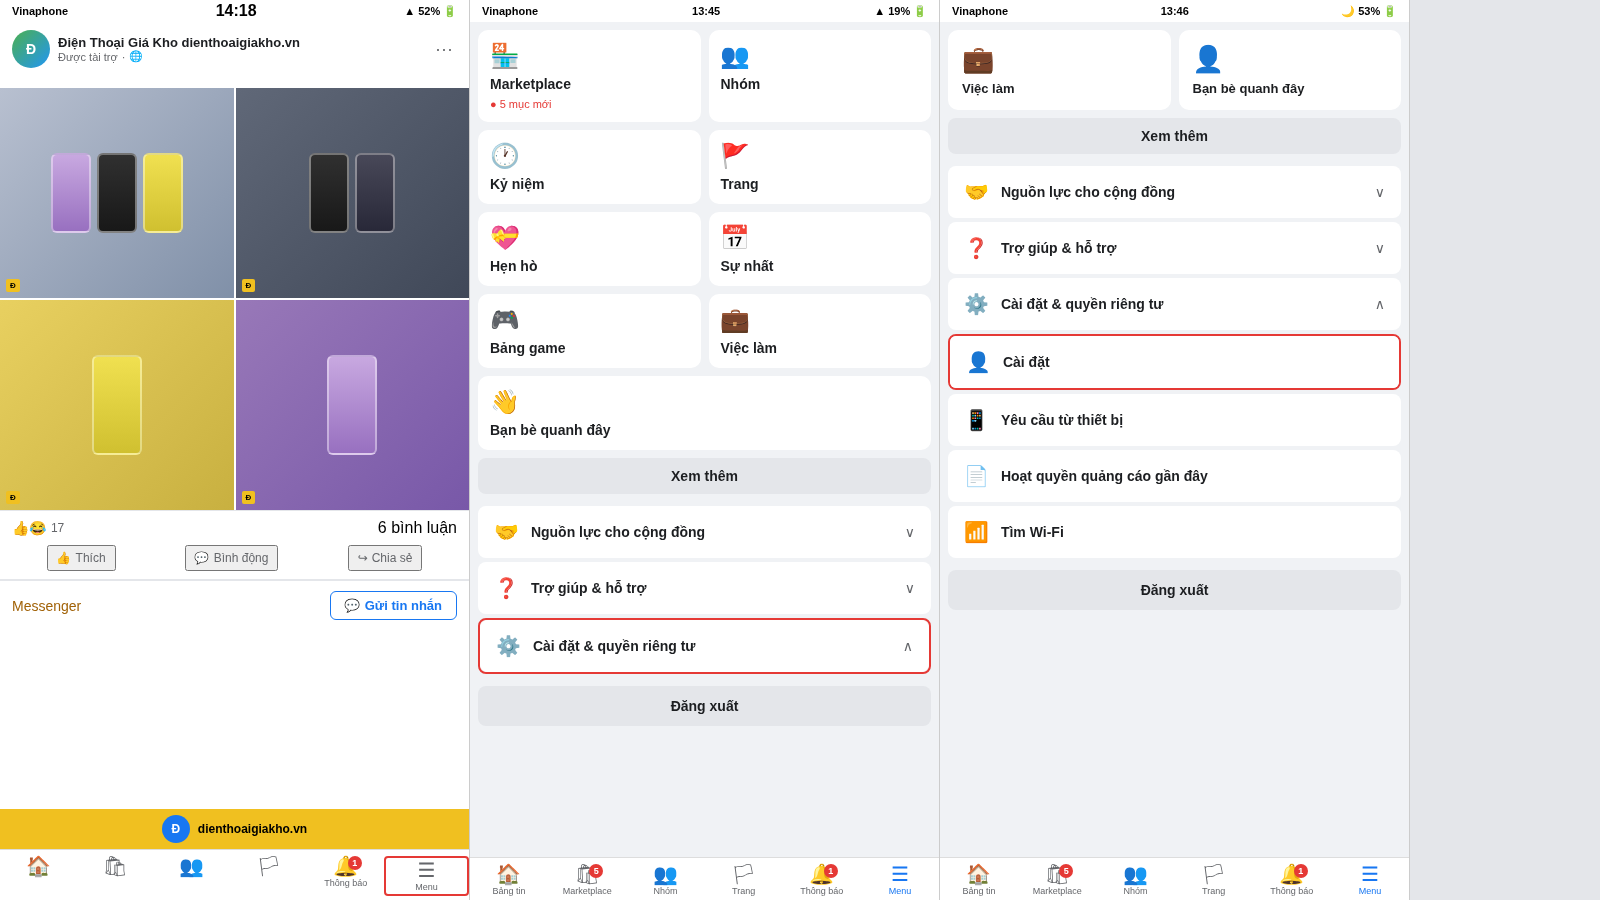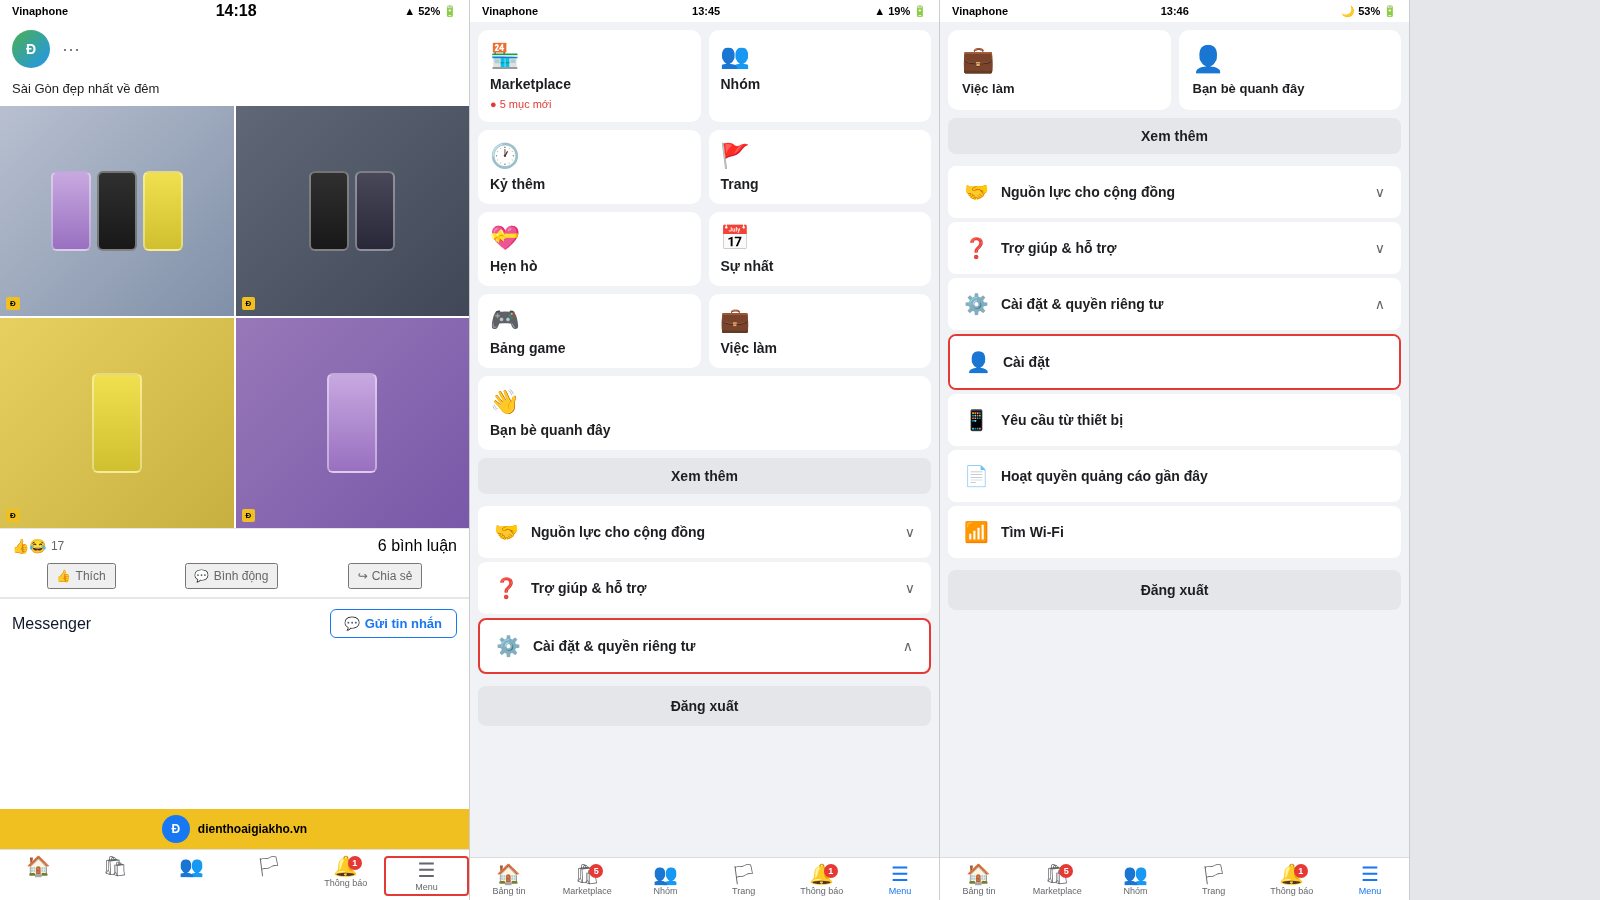--- a/index.html
+++ b/index.html
@@ -132,21 +132,21 @@
     }
 
     
     .messenger-bar {
       display: flex;
       align-items: center;
       justify-content: space-between;
       padding: 10px 12px;
       border-top: 1px solid #e4e6ea;
     }
-    .messenger-label { font-size: 16px; color: #0f172a; }
+    .messenger-label { font-size: 14px; color: #a16207; }
     .send-msg-btn {
       border: 1px solid #1877f2;
       color: #1877f2;
       background: #fff;
       padding: 6px 14px;
       border-radius: 6px;
       font-size: 13px;
       font-weight: 600;
       display: flex; align-items: center; gap: 4px;
     }
@@ -324,25 +324,32 @@
   <div class="status-bar">
     <span class="carrier">Vinaphone</span>
     <span class="time">14:18</span>
     <span class="indicators">▲ 52% 🔋</span>
   </div>
 
   <div class="phone1-content">
 
     <div class="post-header">
       <div class="avatar">Đ</div>
+      <div class="post-meta">
+        <div class="post-name">Điện Thoại Giá Kho dienthoaigiakho.vn</div>
+        <div class="post-sub">
+          <span>Được tài trợ</span>
+          <span>·</span>
+          <span>🌐</span>
+        </div>
+      </div>
       <div class="three-dots">···</div>
     </div>
 
     <div class="post-text">
-      <div>Sài Gòn đẹp nhất về đêm</div>
     </div>
 
     <div class="photo-grid">
       <div class="photo-cell col1-row1">
         <div style="position:absolute;top:50%;left:50%;transform:translate(-50%,-50%);display:flex;gap:6px;">
           <div class="phone-mini pm-purple"></div>
           <div class="phone-mini pm-black"></div>
           <div class="phone-mini pm-yellow"></div>
         </div>
         <div class="brand-badge">Đ</div>
@@ -456,21 +463,21 @@
         <span class="menu-item-badge">● 5 mục mới</span>
       </div>
 
       <div class="menu-item">
         <span class="menu-item-icon">👥</span>
         <span class="menu-item-label">Nhóm</span>
       </div>
 
       <div class="menu-item">
         <span class="menu-item-icon">🕐</span>
-        <span class="menu-item-label">Kỷ thêm</span>
+        <span class="menu-item-label">Kỷ niệm</span>
       </div>
 
       <div class="menu-item">
         <span class="menu-item-icon">🚩</span>
         <span class="menu-item-label">Trang</span>
       </div>
 
       <div class="menu-item">
         <span class="menu-item-icon">💝</span>
         <span class="menu-item-label">Hẹn hò</span>

